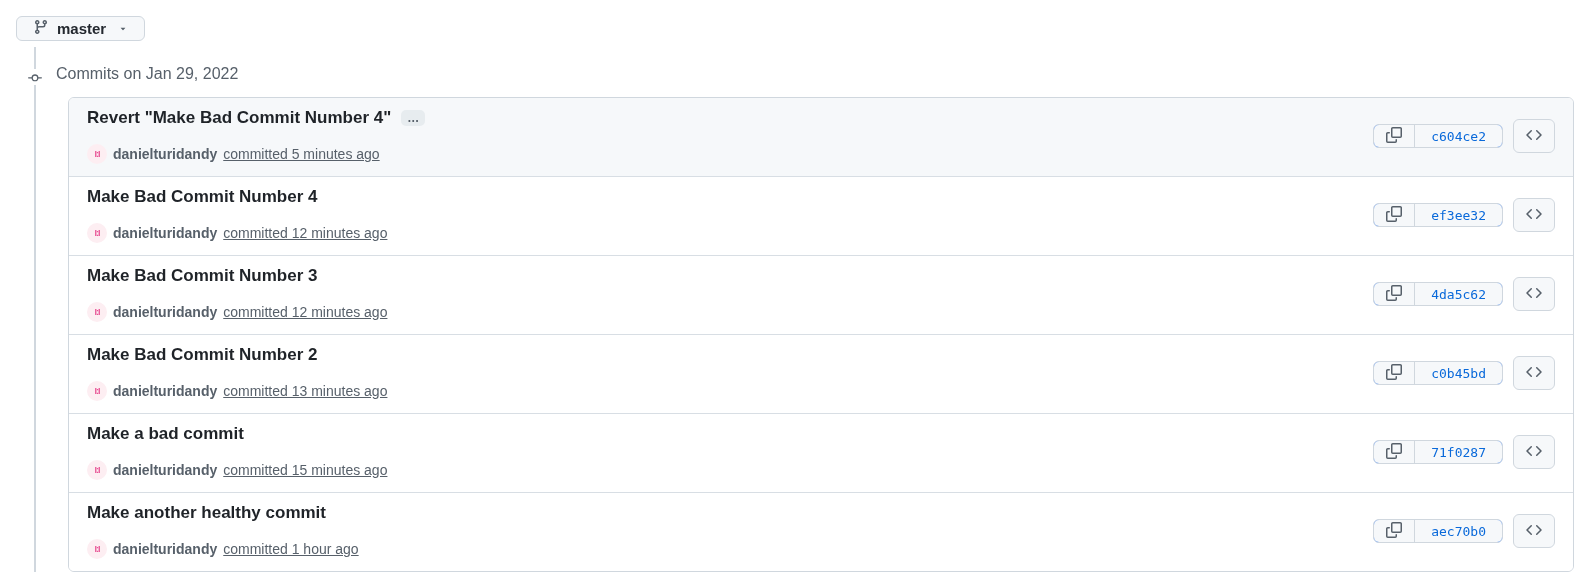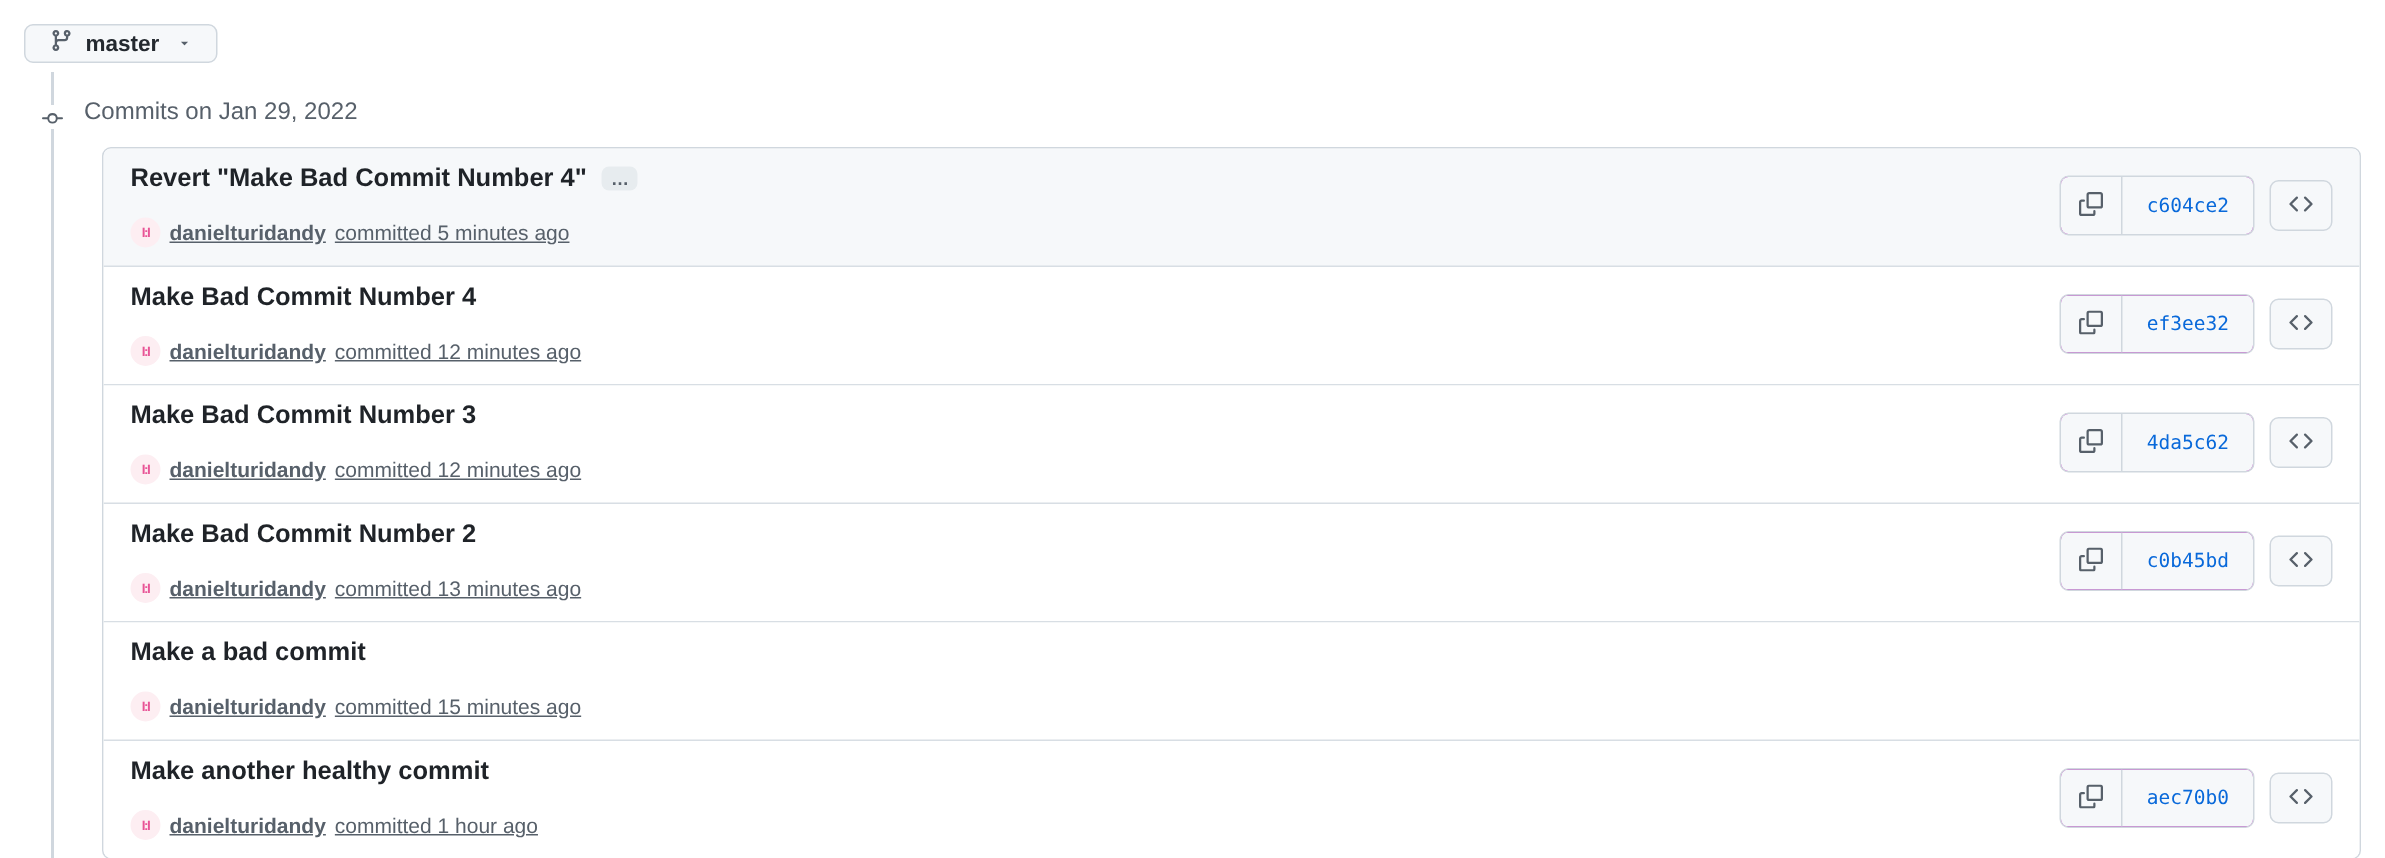--- a/index.html
+++ b/index.html
@@ -107,31 +107,31 @@
     border-radius: 50%;
     background: #fdeef2;
     display:inline-flex;
     align-items:center;
     justify-content:center;
     font-size:9px;
     font-weight:700;
     color:#e85496;
     letter-spacing:-1px;
   }
-  .author-link { color: #57606a; font-weight:600; cursor:pointer;text-decoration:underline; }
+  .author-link { color: #57606a; font-weight:600; cursor:pointer; }
   .commit-time { color:#57606a;text-decoration:underline; }
 
   .commit-actions { display: flex; gap: 10px; align-items: center; }
   .btn-group {
     display: flex;
     border: 1px solid #d0d7de;
     border-radius: 6px;
     overflow: hidden;
-    background:#a21caf;
-    height: 40px;
+    background:#3b82f6;
+    height: 24px;
   }
   .btn-group button, .btn-group a {
     display:flex; align-items:center; justify-content:center;
     padding: 0 12px;
     background: #f6f8fa;
     border: none;
     cursor: pointer;
     text-decoration:none;
   }
   .btn-group .divider { border-left:1px solid #d0d7de; }
@@ -300,20 +300,36 @@
         <div class="commit-main">
           <div class="commit-title">
             <span>Make a bad commit</span>
           </div>
           <div class="commit-meta">
             <span class="avatar">I:I</span>
             <span class="author-link">danielturidandy</span>
             <span class="commit-time">committed 15 minutes ago</span>
           </div>
         </div>
+        <div class="commit-actions">
+          <div class="btn-group">
+            <button class="icon-btn">
+              <span><svg width="16" height="16" viewBox="0 0 16 16">
+                  <path d="M0 6.75C0 5.784.784 5 1.75 5h1.5a.75.75 0 0 1 0 1.5h-1.5a.25.25 0 0 0-.25.25v7.5c0 .138.112.25.25.25h7.5a.25.25 0 0 0 .25-.25v-1.5a.75.75 0 0 1 1.5 0v1.5A1.75 1.75 0 0 1 9.25 16h-7.5A1.75 1.75 0 0 1 0 14.25v-7.5z"></path>
+                  <path d="M5 1.75C5 .784 5.784 0 6.75 0h7.5C15.216 0 16 .784 16 1.75v7.5A1.75 1.75 0 0 1 14.25 11h-7.5A1.75 1.75 0 0 1 5 9.25v-7.5zm1.75-.25a.25.25 0 0 0-.25.25v7.5c0 .138.112.25.25.25h7.5a.25.25 0 0 0 .25-.25v-7.5a.25.25 0 0 0-.25-.25h-7.5z"></path>
+                </svg></span>
+            </button>
+            <a class="sha-link divider">71f0287</a>
+          </div>
+          <button class="single-btn">
+            <span><svg width="16" height="16" viewBox="0 0 16 16">
+                <path d="M4.72 3.22a.75.75 0 0 1 1.06 1.06L2.06 8l3.72 3.72a.75.75 0 0 1-1.06 1.06L.47 8.53a.75.75 0 0 1 0-1.06l4.25-4.25zm6.56 0a.75.75 0 1 0-1.06 1.06L13.94 8l-3.72 3.72a.75.75 0 1 0 1.06 1.06l4.25-4.25a.75.75 0 0 0 0-1.06l-4.25-4.25z"></path>
+              </svg></span>
+          </button>
+        </div>
       </div>
       <div class="commit-row">
         <div class="commit-main">
           <div class="commit-title">
             <span>Make another healthy commit</span>
           </div>
           <div class="commit-meta">
             <span class="avatar">I:I</span>
             <span class="author-link">danielturidandy</span>
             <span class="commit-time">committed 1 hour ago</span>

